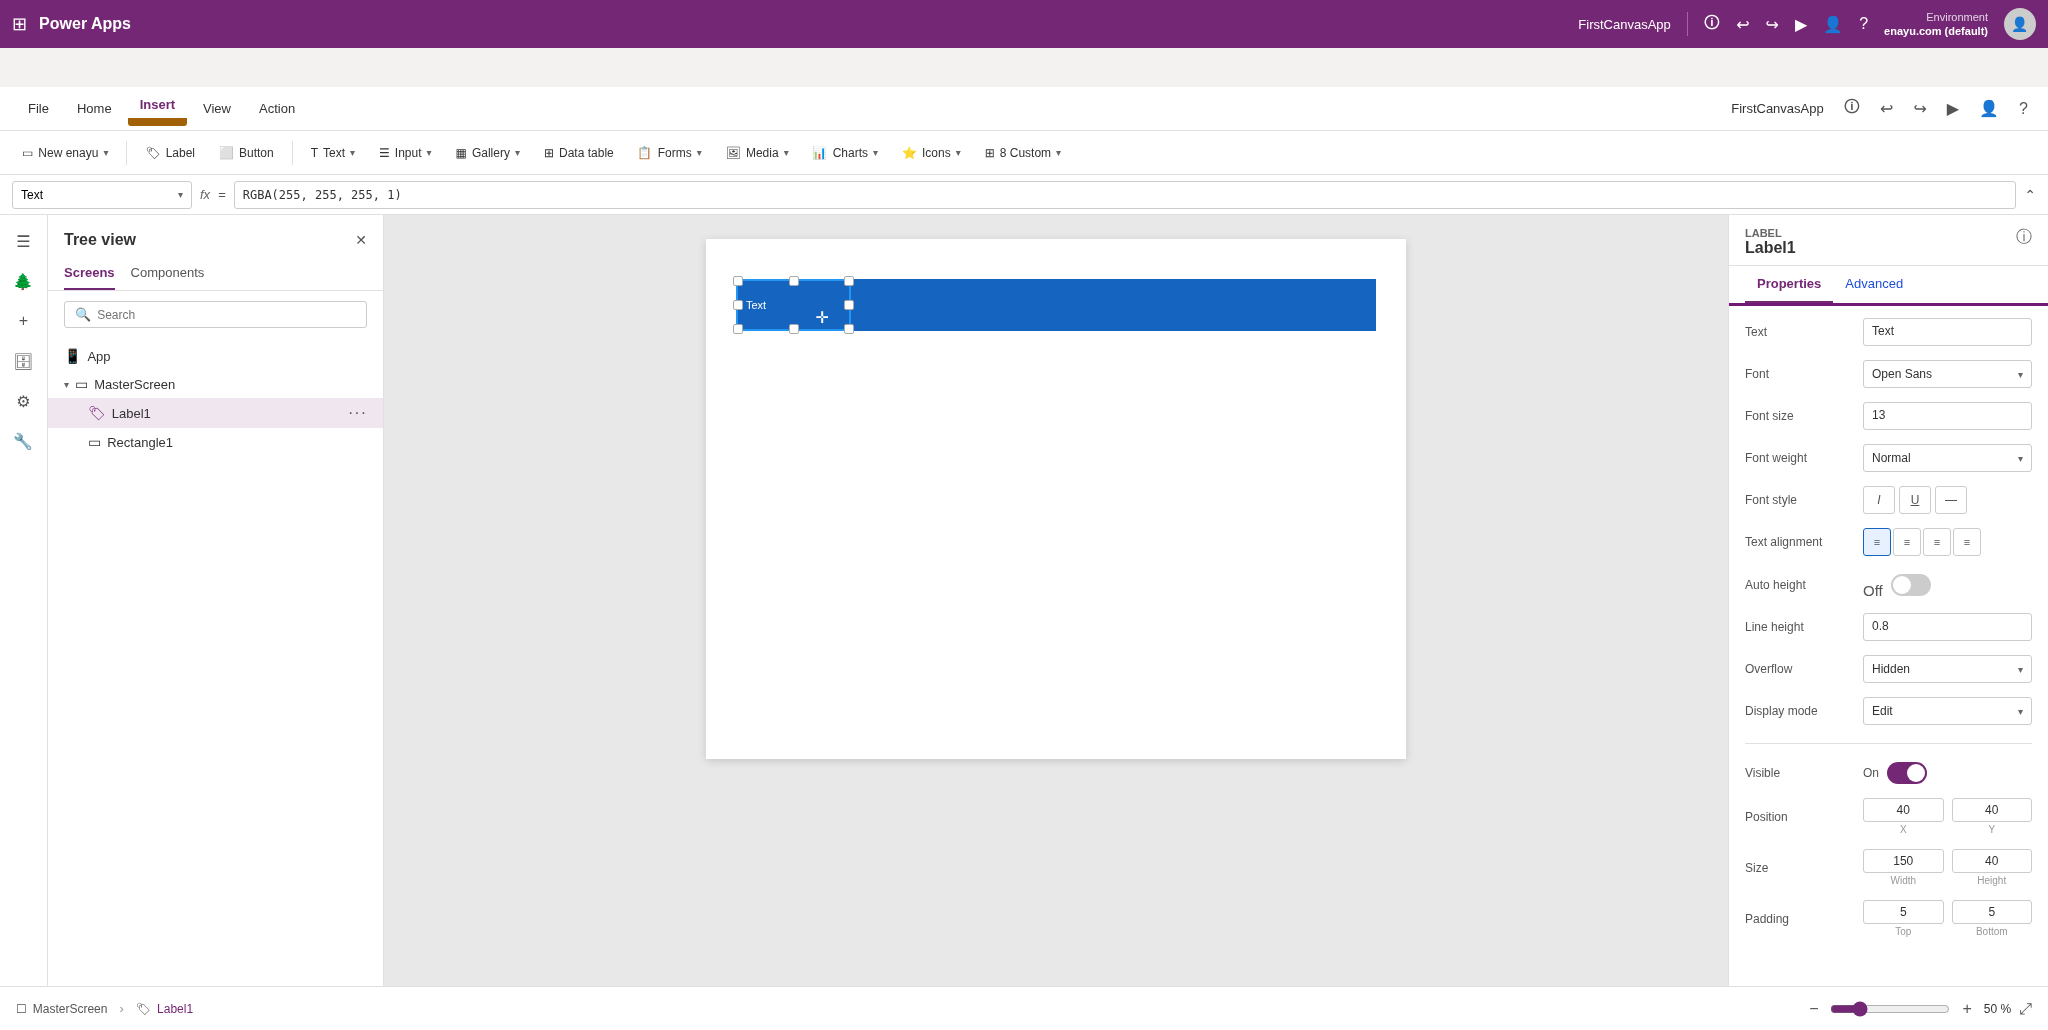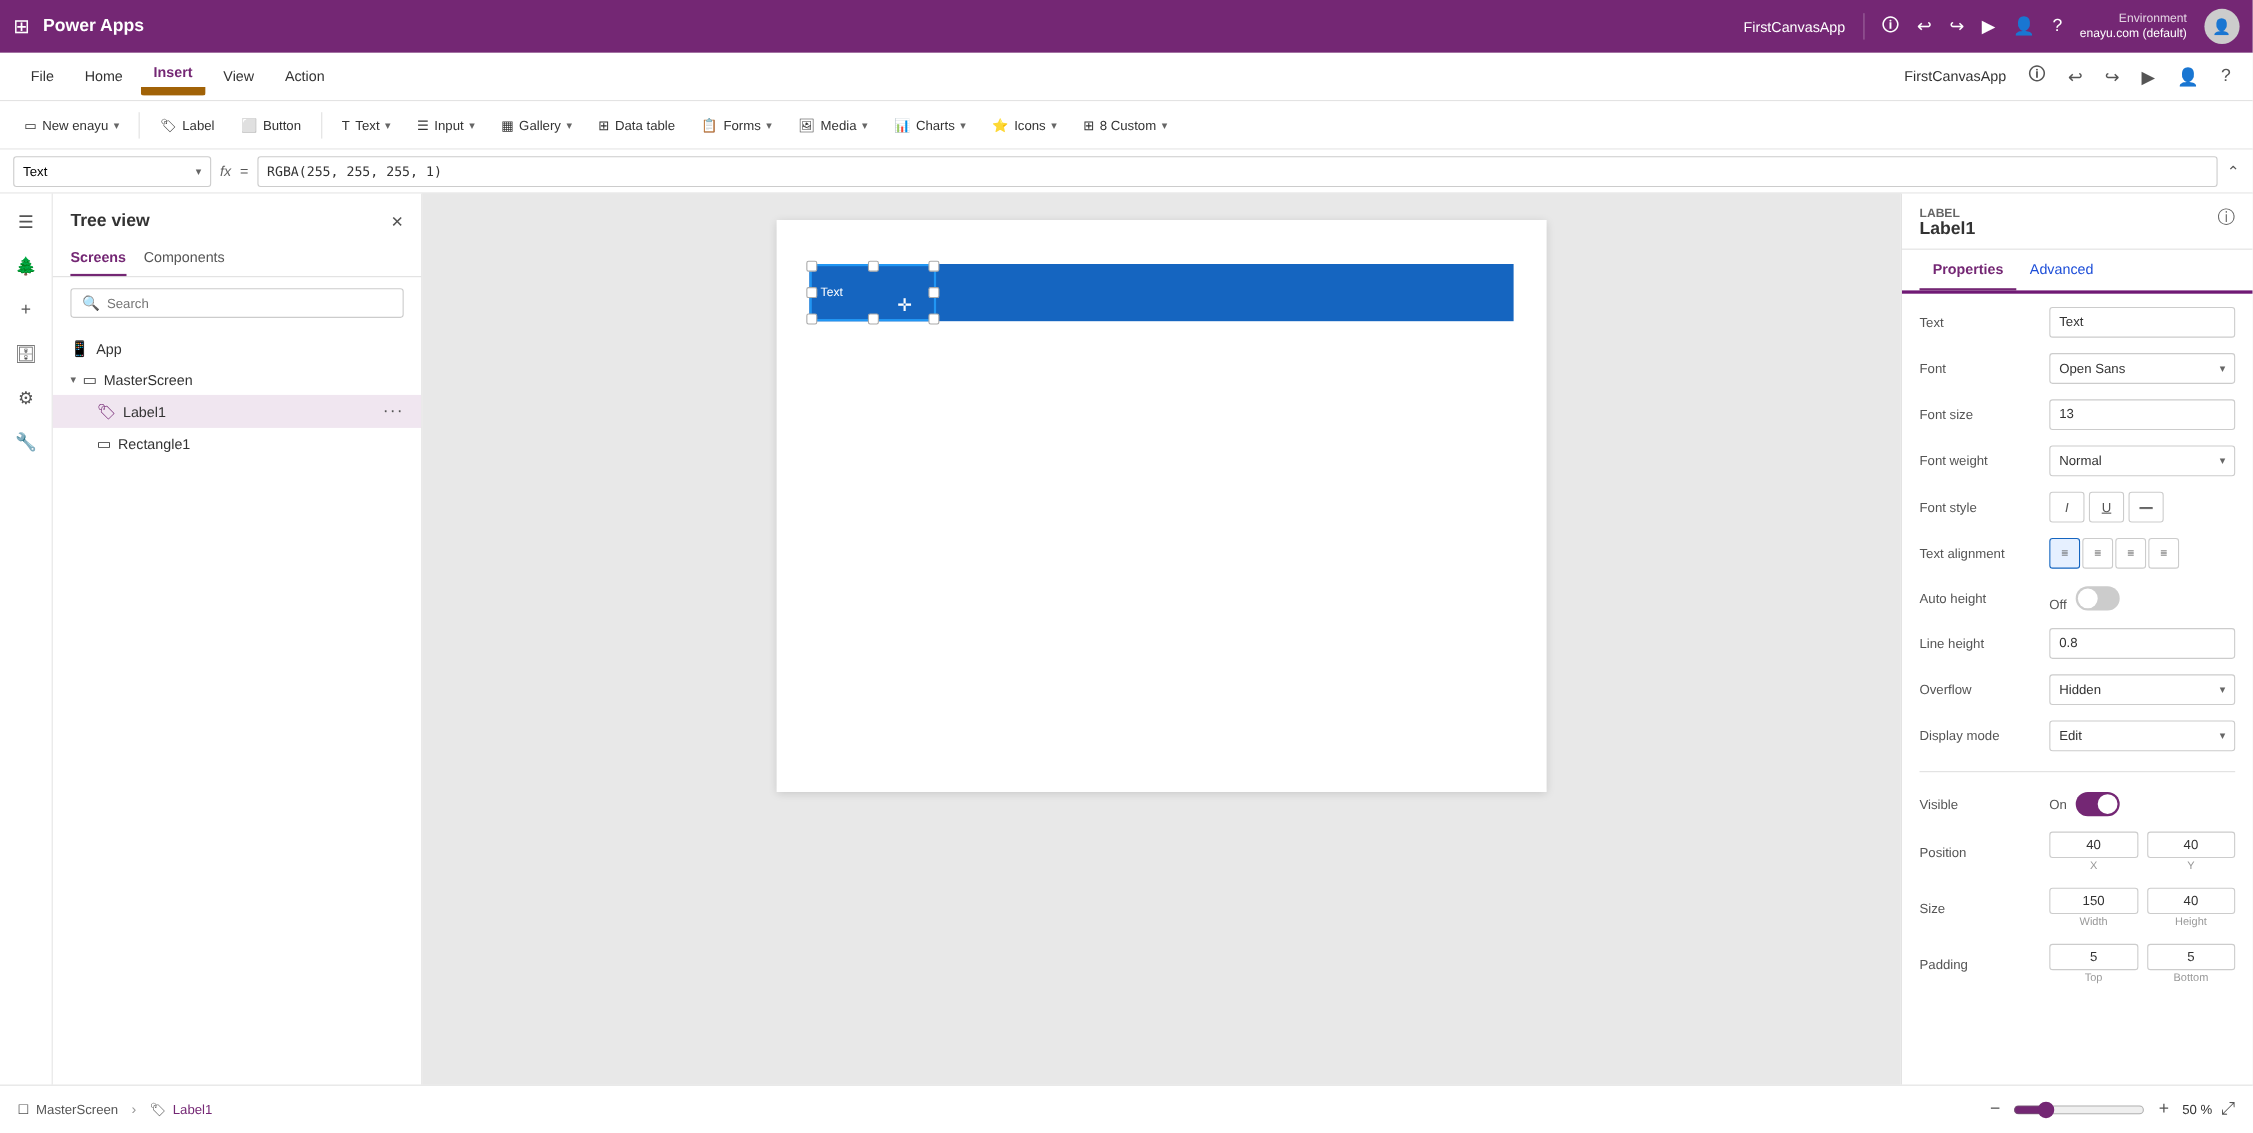--- a/index.html
+++ b/index.html
@@ -18,37 +18,38 @@
     .top-bar-title { color: white; font-size: 16px; font-weight: 600; }
     .top-bar-right {
       margin-left: auto;
       display: flex;
       align-items: center;
       gap: 16px;
       color: white;
     }
     .env-info { text-align: right; font-size: 11px; line-height: 1.3; }
     .env-label { opacity: 0.8; }
-    .env-name { font-weight: 400; }
+    .env-name { font-weight: 700; }
     .avatar-circle {
       width: 32px; height: 32px; border-radius: 50%;
       background: #ccc;
       display: flex; align-items: center; justify-content: center;
       font-size: 14px; color: #333;
     }
 
     
     .menu-bar {
       background: white;
       height: 44px;
       display: flex;
       align-items: center;
       padding: 17px 16px;
       border-bottom: 1px solid #e0e0e0;
       gap: 4px;
+      margin-top: 39px;
     }
     .menu-item {
       padding: 6px 12px;
       cursor: pointer;
       font-size: 13px;
       color: #333;
       border-radius: 3px;
     }
     .menu-item.active { font-weight: 600; color: #742774; border-bottom: 8px solid #a16207; }
     .app-name { margin-left: auto; font-size: 13px; color: #333; font-weight: 500; }
@@ -343,21 +344,21 @@
     .align-btns { display: flex; gap: 2px; }
     .align-btn {
       width: 28px; height: 28px;
       border: 1px solid #ccc; border-radius: 3px;
       display: flex; align-items: center; justify-content: center;
       cursor: pointer; font-size: 11px; color: #555; background: white;
     }
     .align-btn.active { background: #e6f0ff; border-color: #1565c0; }
 
     .toggle-row { display: flex; align-items: center; gap: 8px; }
-    .toggle-label { font-size: 12px; color: #555; margin-top: 12px; }
+    .toggle-label { font-size: 15px; color: #555; margin-top: 12px; }
     .toggle {
       width: 40px; height: 22px;
       border-radius: 11px;
       background: #ccc;
       position: relative; cursor: pointer;
     }
     .toggle.on { background: #742774; }
     .toggle::after {
       content: '';
       position: absolute;

